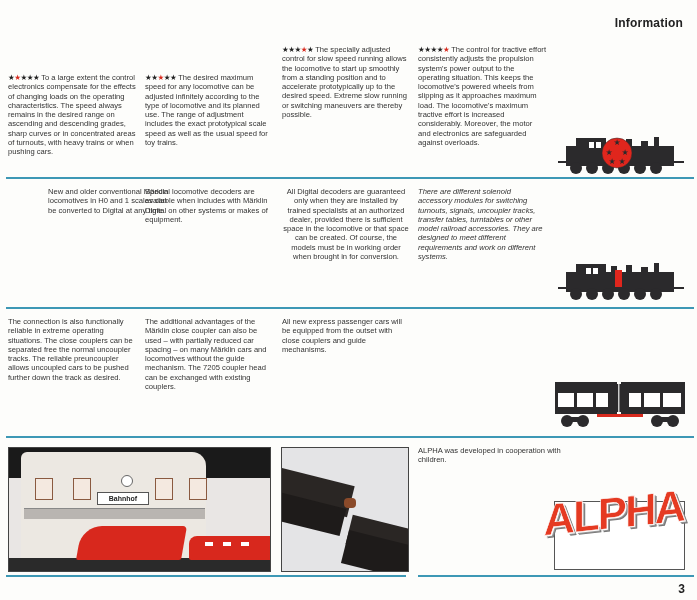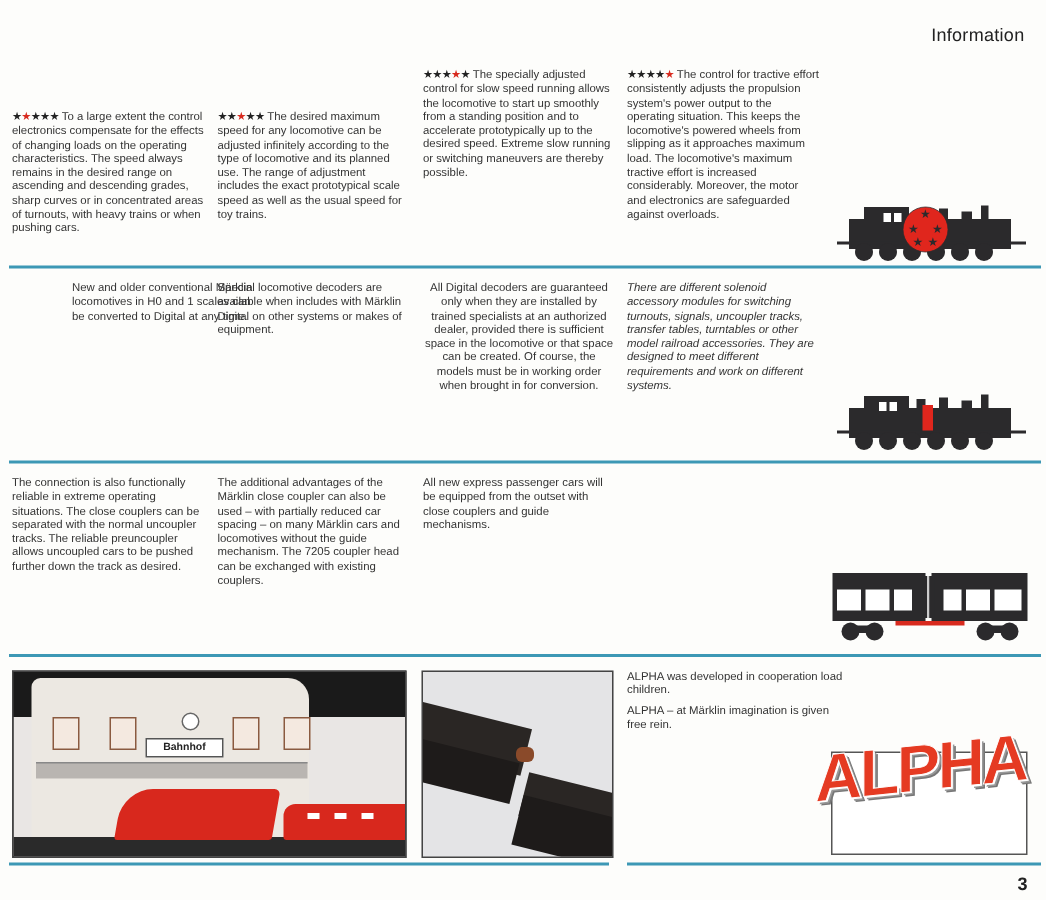--- a/index.html
+++ b/index.html
@@ -1,18 +1,18 @@
 <!DOCTYPE html>
 <html><head>
 <meta charset="utf-8">
 <style>
   html,body{margin:0;padding:0;}
   body{width:697px;height:600px;background:#fdfdfb;position:relative;overflow:hidden;font-family:"Liberation Sans",sans-serif;color:#2a2a2a;}
   .abs{position:absolute;}
-  .header-title{right:14px;top:16px;font-weight:normal;font-size:12px;color:#222;font-family:"Liberation Sans",sans-serif;letter-spacing:0.2px;padding-left:22px;}
+  .header-title{right:14px;top:16px;font-weight:bold;font-size:12px;color:#222;font-family:"Liberation Sans",sans-serif;letter-spacing:0.2px;padding-left:22px;}
   .col{position:absolute;font-size:7.6px;line-height:9.3px;color:#333;width:128px;}
   .stars{font-size:7.5px;letter-spacing:-0.5px;margin-right:2px;}
   .star{color:#222;}
   .star.red{color:#d82a1e;}
   .divider{position:absolute;left:6px;width:688px;height:2px;background:#3d98b5;}
   .footer-divider{position:absolute;height:2px;background:#3d98b5;}
   .page-num{position:absolute;right:12px;bottom:4px;font-weight:bold;font-size:12px;color:#222;}
   .photo{position:absolute;border:1px solid #444;overflow:hidden;}
   .alpha-box{position:absolute;left:554px;top:501px;width:129px;height:67px;border:1px solid #555;background:#fff;}
   .alpha-text{position:absolute;left:-12px;top:-14px;font-family:"Liberation Sans",sans-serif;font-weight:bold;font-size:44px;color:#e53a22;letter-spacing:-2px;transform:rotate(-6deg) skewX(-6deg);text-shadow:1px 1px 0 #fff,2px 2px 0 #999,3px 3px 0 #777;-webkit-text-stroke:0.6px #fff;}
@@ -85,21 +85,21 @@
       <circle cx="68" cy="40" r="6" fill="#2b2a2c"></circle>
       <circle cx="84" cy="40" r="6" fill="#2b2a2c"></circle>
       <circle cx="100" cy="40" r="6" fill="#2b2a2c"></circle>
     <rect x="59" y="16" width="7" height="17" fill="#e0261d"></rect>
   </svg>
 </div>
 
 <div class="divider" style="top:307px;"></div>
 
 <div>
-  <div class="col" style="left:8px;top:317px;">The connection is also functionally reliable in extreme operating situations. The close couplers can be separated with the normal uncoupler tracks. The reliable preuncoupler allows uncoupled cars to be pushed further down the track as desired.</div>
+  <div class="col" style="left:8px;top:317px;">The connection is also functionally reliable in extreme operating situations. The close couplers can be separated free the normal uncoupler tracks. The reliable preuncoupler allows uncoupled cars to be pushed further down the track as desired.</div>
   <div class="col" style="left:145px;top:317px;">The additional advantages of the Märklin close coupler can also be used – with partially reduced car spacing – on many Märklin cars and locomotives without the guide mechanism. The 7205 coupler head can be exchanged with existing couplers.</div>
   <div class="col" style="left:282px;top:317px;">All new express passenger cars will be equipped from the outset with close couplers and guide mechanisms.</div>
   <svg class="abs" style="left:553px;top:378px;" width="134" height="52" viewBox="0 0 134 52">
     <rect x="2" y="4" width="62" height="32" fill="#2b2a2c"></rect>
     <rect x="68" y="4" width="64" height="32" fill="#2b2a2c"></rect>
     <rect x="62" y="6" width="8" height="28" fill="#2b2a2c"></rect>
     <rect x="65" y="6" width="1.5" height="28" fill="#ccc"></rect>
     <rect x="5" y="15" width="16" height="14" fill="#fff"></rect>
       <rect x="24" y="15" width="16" height="14" fill="#fff"></rect>
       <rect x="43" y="15" width="12" height="14" fill="#fff"></rect>
@@ -137,22 +137,21 @@
     <div class="abs" style="left:232px;top:94px;width:8px;height:4px;background:#fff;"></div>
   </div>
   <div class="photo" style="left:281px;top:447px;width:126px;height:123px;background:#e4e4e6;">
     <div class="abs" style="left:-10px;top:28px;width:80px;height:32px;background:#2a2624;transform:rotate(14deg);"></div>
     <div class="abs" style="left:-8px;top:52px;width:70px;height:28px;background:#1e1b1a;transform:rotate(14deg);"></div>
     <div class="abs" style="left:62px;top:50px;width:12px;height:10px;background:#8a4a2a;border-radius:4px;"></div>
     <div class="abs" style="left:66px;top:76px;width:80px;height:30px;background:#2a2624;transform:rotate(14deg);"></div>
     <div class="abs" style="left:62px;top:90px;width:70px;height:34px;background:#1e1b1a;transform:rotate(14deg);"></div>
   </div>
   <div class="alpha-col">
-    <p>ALPHA was developed in cooperation load children.</p>
-    <p>ALPHA – at Märklin imagination is given free rein.</p>
+    <p>ALPHA was developed in cooperation with children.</p>
   </div>
   <div class="alpha-box">
     <div class="alpha-text">ALPHA</div>
   </div>
 </div>
 
 <div class="footer-divider" style="left:6px;top:575px;width:400px;"></div>
 <div class="footer-divider" style="left:418px;top:575px;width:276px;"></div>
 <div class="page-num">3</div>
 

